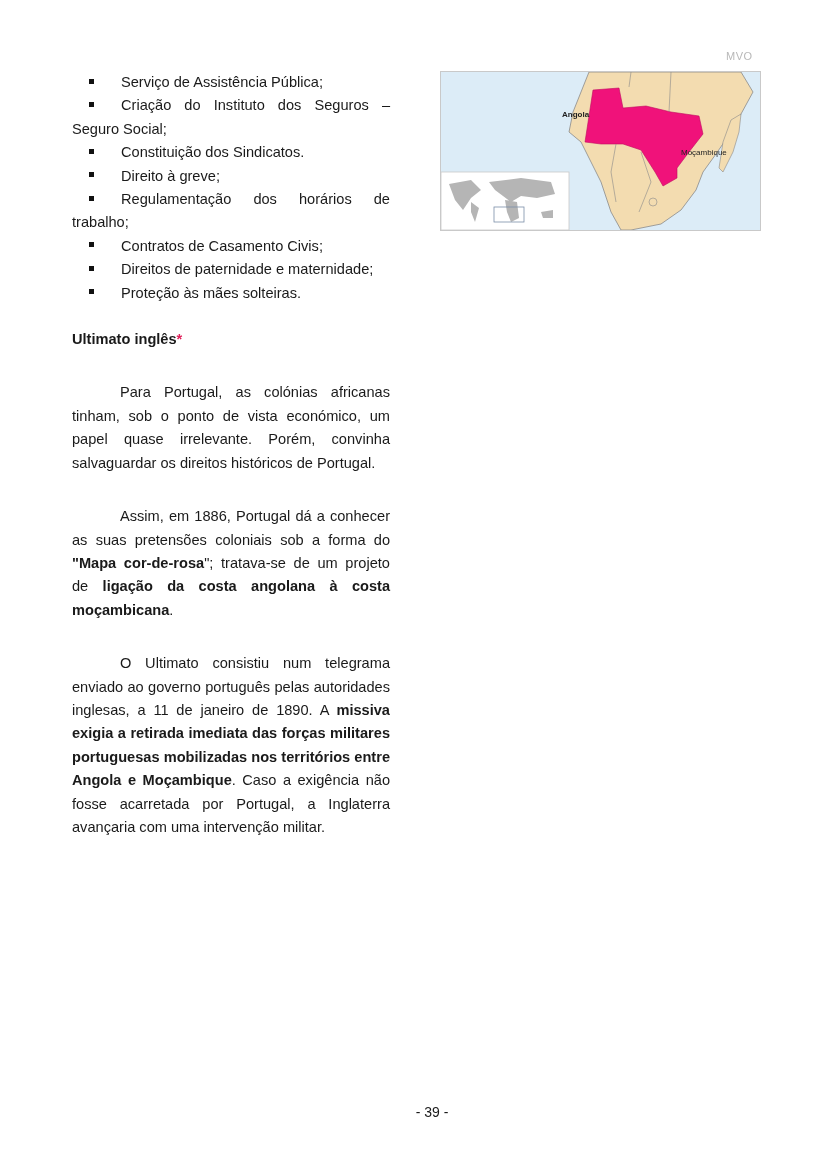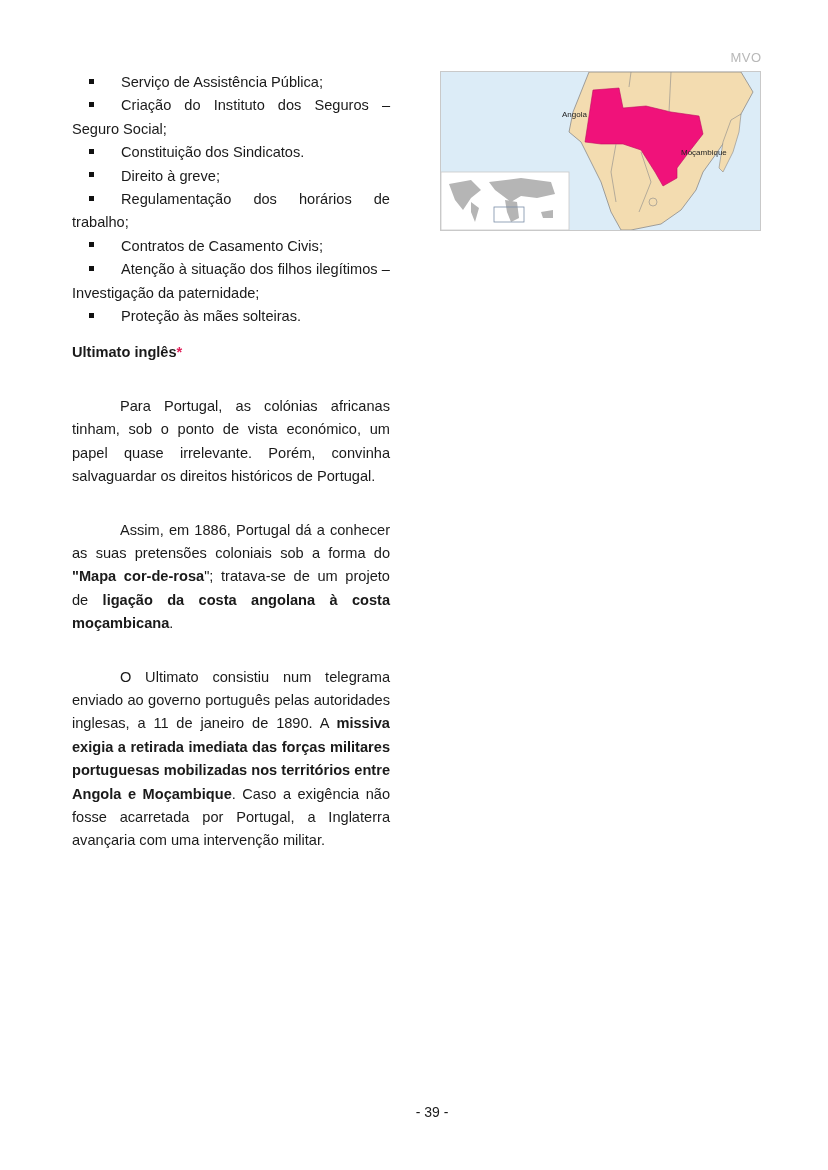--- a/index.html
+++ b/index.html
@@ -1,46 +1,46 @@
 <!DOCTYPE html>
 <html><head>
 <meta charset="utf-8">
 <style>
   html, body { margin:0; padding:0; background:#ffffff; }
   body { width:828px; height:1170px; position:relative; overflow:hidden;
          font-family:"Liberation Sans", "DejaVu Sans", sans-serif; color:#1a1a1a; }
-  .header-tag { position:absolute; top:50px; left:726px; width:40px; text-align:center;
-                font-size:13px; color:#b8b8b8; letter-spacing:0.5px; }
+  .header-tag { position:absolute; top:50px; left:726px; width:40px; text-align:left;
+                font-size:11px; color:#b8b8b8; letter-spacing:0.5px; }
   .col { position:absolute; left:72px; top:71px; width:318px; font-size:14.6px; line-height:23.4px; }
   .li { position:relative; text-align:justify; text-align-last:left; }
   .li .bullet { display:inline-block; width:5px; height:5px; background:#111; vertical-align:middle;
                 margin-left:17px; margin-right:27px; position:relative; top:-2px; }
   .li.just { text-align:justify; text-align-last:justify; }
-  .heading { margin-top:13px; font-weight:bold; }
+  .heading { margin-top:23px; font-weight:bold; }
   .heading .star { color:#e0205a; font-weight:bold; }
   .para { text-align:justify; text-indent:48px;margin-top:30px; }
   b { font-weight:bold; }
   .map { position:absolute; left:440px; top:71px; width:319px; height:158px; border:1px solid #c9c9c9;
          overflow:hidden; background:#dcecf7; }
   .map svg { display:block; }
   .page-num { position:absolute; top:1104px; left:0; width:828px; text-align:center; font-size:14px;margin-left:18px; }
 </style>
 </head>
 <body>
 
 <div class="header-tag">MVO</div>
 
 <div class="col">
   <div class="li"><span class="bullet"></span><span>Serviço de Assistência Pública;</span></div>
   <div class="li just" style="text-align-last:left"><span class="bullet"></span><span>Criação do Instituto dos Seguros – Seguro Social;</span></div>
   <div class="li"><span class="bullet"></span><span>Constituição dos Sindicatos.</span></div>
   <div class="li"><span class="bullet"></span><span>Direito à greve;</span></div>
   <div class="li"><span class="bullet"></span><span>Regulamentação dos horários de trabalho;</span></div>
   <div class="li"><span class="bullet"></span><span>Contratos de Casamento Civis;</span></div>
-  <div class="li"><span class="bullet"></span><span>Atenção à situação dos filhos ilegítimos – Investigação da paternidade;</span></div>
+  <div class="li"><span class="bullet"></span><span>Direitos de paternidade e maternidade;</span></div>
   <div class="li"><span class="bullet"></span><span>Proteção às mães solteiras.</span></div>
 
   <div class="heading"><span>Ultimato inglês</span><span class="star">*</span></div>
 
   <div class="para">Para Portugal, as colónias africanas tinham, sob o ponto de vista económico, um papel quase irrelevante. Porém, convinha salvaguardar os direitos históricos de Portugal.</div>
 
   <div class="para"><span>Assim, em 1886, Portugal dá a conhecer as suas pretensões coloniais sob a forma do </span><b>"</b><b>Mapa cor-de-rosa</b><span>"</span><span>; tratava-se de um projeto de </span><b>ligação da costa angolana à costa moçambicana</b><span>.</span></div>
 
   <div class="para"><span>O Ultimato consistiu num telegrama enviado ao governo português pelas autoridades inglesas, a 11 de janeiro de 1890. A </span><b>missiva exigia a retirada imediata das forças militares portuguesas mobilizadas nos territórios entre Angola e Moçambique</b><span>. Caso a exigência não fosse acarretada por Portugal, a Inglaterra avançaria com uma intervenção militar.</span></div>
 
@@ -58,17 +58,17 @@
 
     <path d="M175,72 L170,100 L175,130" fill="none" stroke="#8a8a8a" stroke-width="0.6"></path>
     <path d="M200,80 L210,110 L198,140" fill="none" stroke="#8a8a8a" stroke-width="0.6"></path>
     <path d="M190,0 L188,15 M230,0 L228,40" fill="none" stroke="#8a8a8a" stroke-width="0.6"></path>
     <circle cx="212" cy="130" r="4" fill="none" stroke="#8a8a8a" stroke-width="0.6"></circle>
 
     <rect x="0" y="100" width="128" height="58" fill="#ffffff" stroke="#c9c9c9" stroke-width="0.8"></rect>
     <path d="M8,112 L30,108 L40,118 L30,126 L22,138 L14,128 Z M30,130 L38,136 L34,150 L30,140 Z M48,110 L80,106 L110,110 L114,122 L96,126 L80,124 L70,130 L62,124 L54,118 Z M64,128 L76,130 L78,146 L70,150 L66,140 Z M100,140 L112,138 L112,146 L102,146 Z" fill="#b5b5b5"></path>
     <rect x="53" y="135" width="30" height="15" fill="none" stroke="#7a8ea8" stroke-width="0.8"></rect>
   </svg>
-  <span style="position:absolute;left:121px;top:38px;font-size:8px;color:#222;">Angola</span>
+  <span style="position:absolute;left:121px;top:38px;font-size:8px;color:#222;font-weight:bold;">Angola</span>
   <span style="position:absolute;left:240px;top:76px;font-size:8px;color:#222;">Moçambique</span>
 </div>
 
 <div class="page-num">- 39 -</div>
 
 </body></html>

